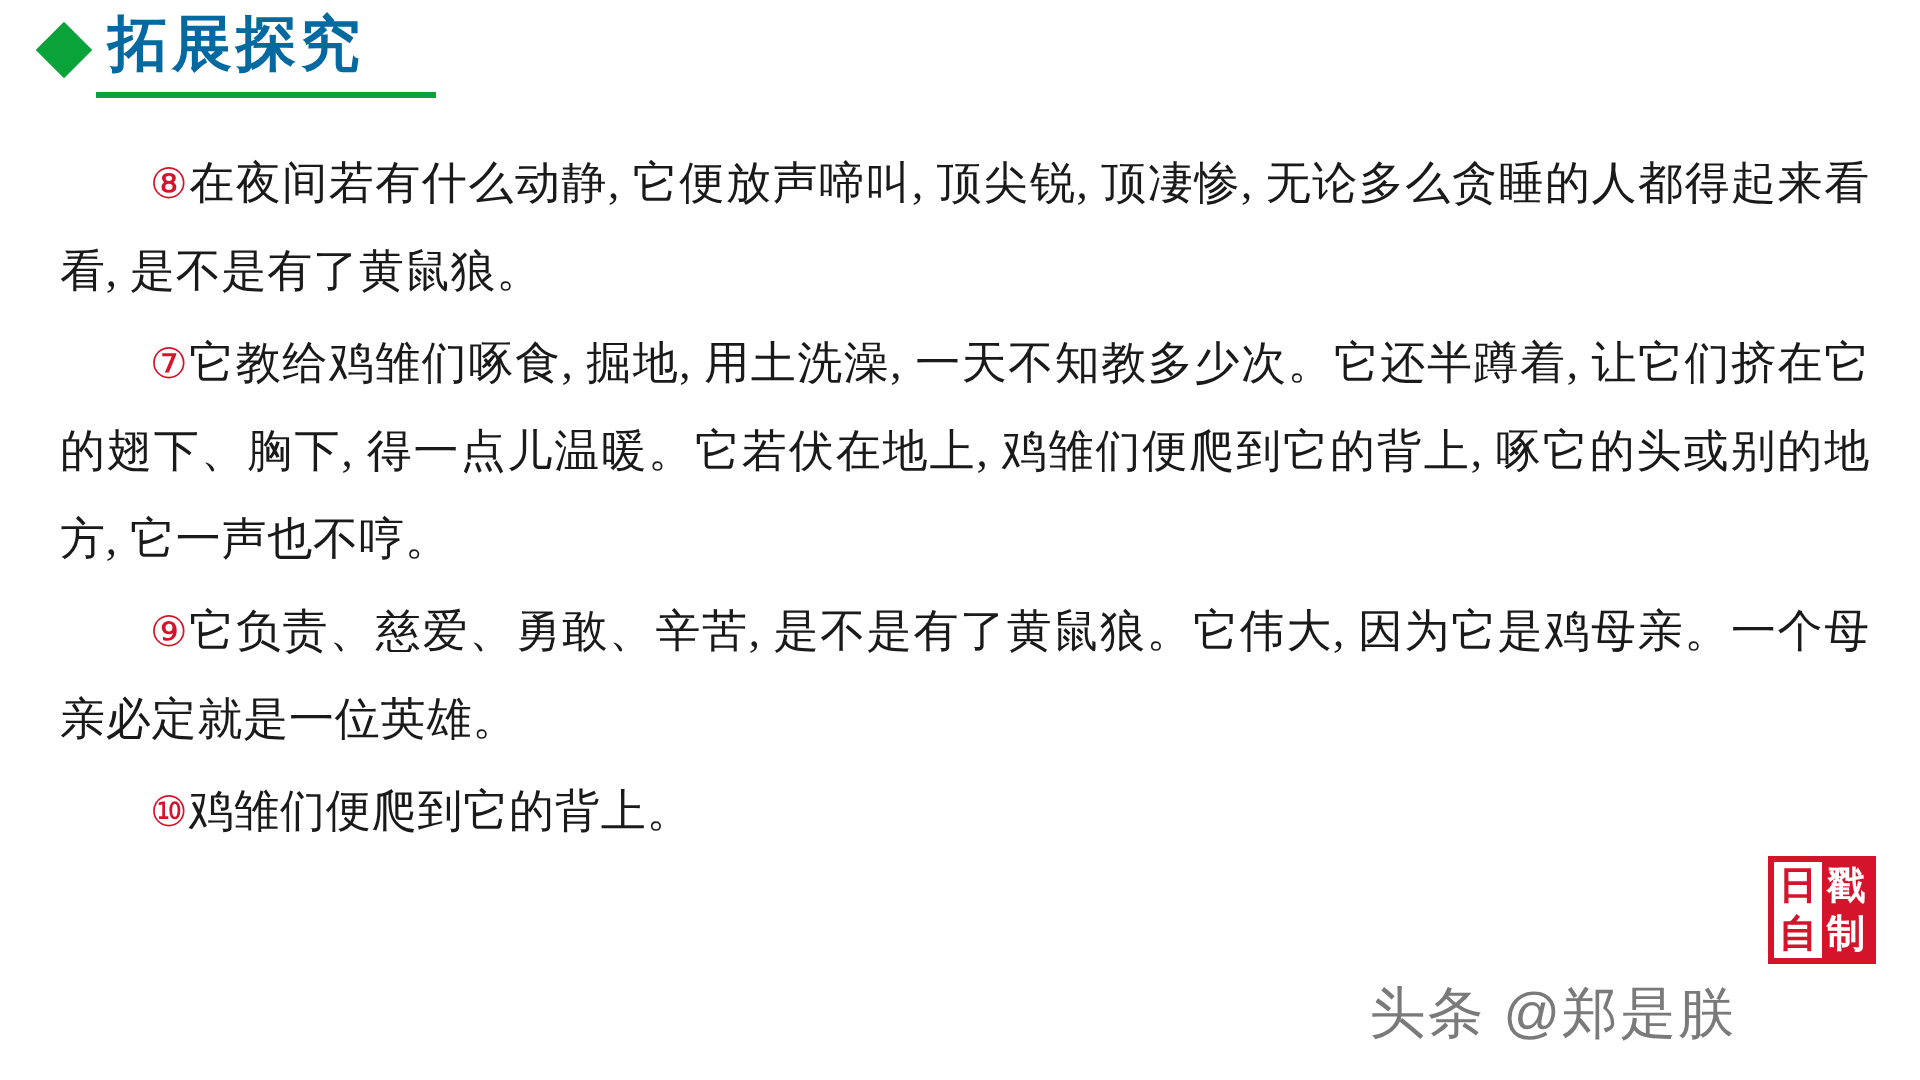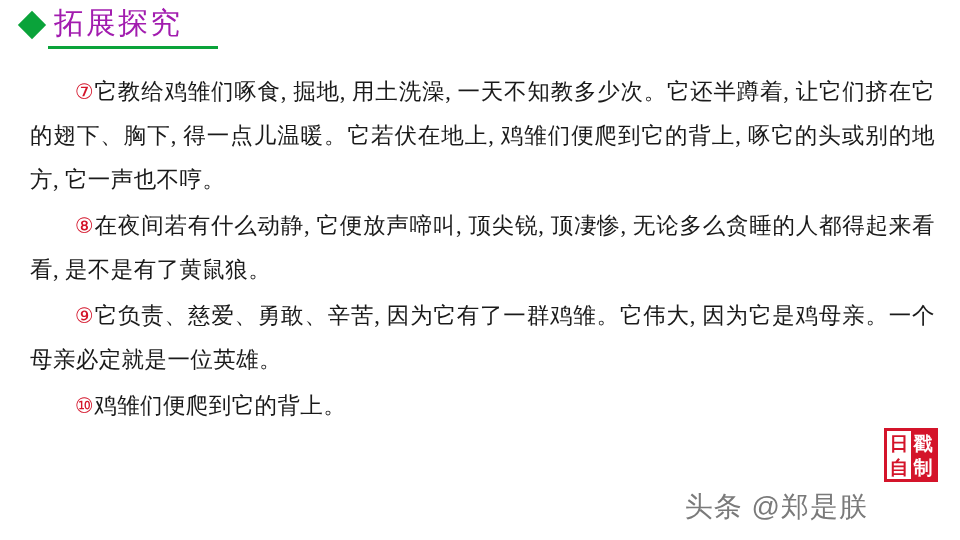--- a/index.html
+++ b/index.html
@@ -26,22 +26,22 @@
   .header .diamond {
     width: 20px;
     height: 20px;
     background: #0aa33a;
     transform: rotate(45deg);
     margin-right: 12px;
     flex: none;
   }
   .header .title {
     font-size: 30px;
-    font-weight: normal;
-    color: #a21caf;
+    font-weight: bold;
+    color: #0369a1;
     letter-spacing: 2px;
     font-family: "Liberation Sans", "DejaVu Sans", sans-serif;
     line-height: 1;
     padding-bottom: 4px;
   }
   .header-rule {
     position: absolute;
     top: 46px;
     left: 48px;
     width: 170px;
@@ -120,29 +120,29 @@
 
 <div class="header">
   <div class="diamond"></div>
   <div class="title">拓展探究</div>
 </div>
 <div class="header-rule"></div>
 
 <div class="content">
 
   <p class="para">
+    <span class="num">⑧</span><span>在夜间若有什么动静, 它便放声啼叫, 顶尖锐, 顶凄惨, 无论多么贪睡的人都得起来看看, 是不是有了黄鼠狼。</span>
+  </p>
+
+  <p class="para">
     <span class="num">⑦</span><span>它教给鸡雏们啄食, 掘地, 用土洗澡, 一天不知教多少次。它还半蹲着, 让它们挤在它的翅下、胸下, 得一点儿温暖。它若伏在地上, 鸡雏们便爬到它的背上, 啄它的头或别的地方, 它一声也不哼。</span>
   </p>
 
   <p class="para">
-    <span class="num">⑧</span><span>在夜间若有什么动静, 它便放声啼叫, 顶尖锐, 顶凄惨, 无论多么贪睡的人都得起来看看, 是不是有了黄鼠狼。</span>
-  </p>
-
-  <p class="para">
-    <span class="num">⑨</span><span>它负责、慈爱、勇敢、辛苦, 因为它有了一群鸡雏。它伟大, 因为它是鸡母亲。一个母亲必定就是一位英雄。</span>
+    <span class="num">⑨</span><span>它负责、慈爱、勇敢、辛苦, 是不是有了黄鼠狼。它伟大, 因为它是鸡母亲。一个母亲必定就是一位英雄。</span>
   </p>
 
   <p class="para">
     <span class="num">⑩</span><span>鸡雏们便爬到它的背上。</span>
   </p>
 
 </div>
 
 <div class="stamp">
   <span class="s1">日</span>

